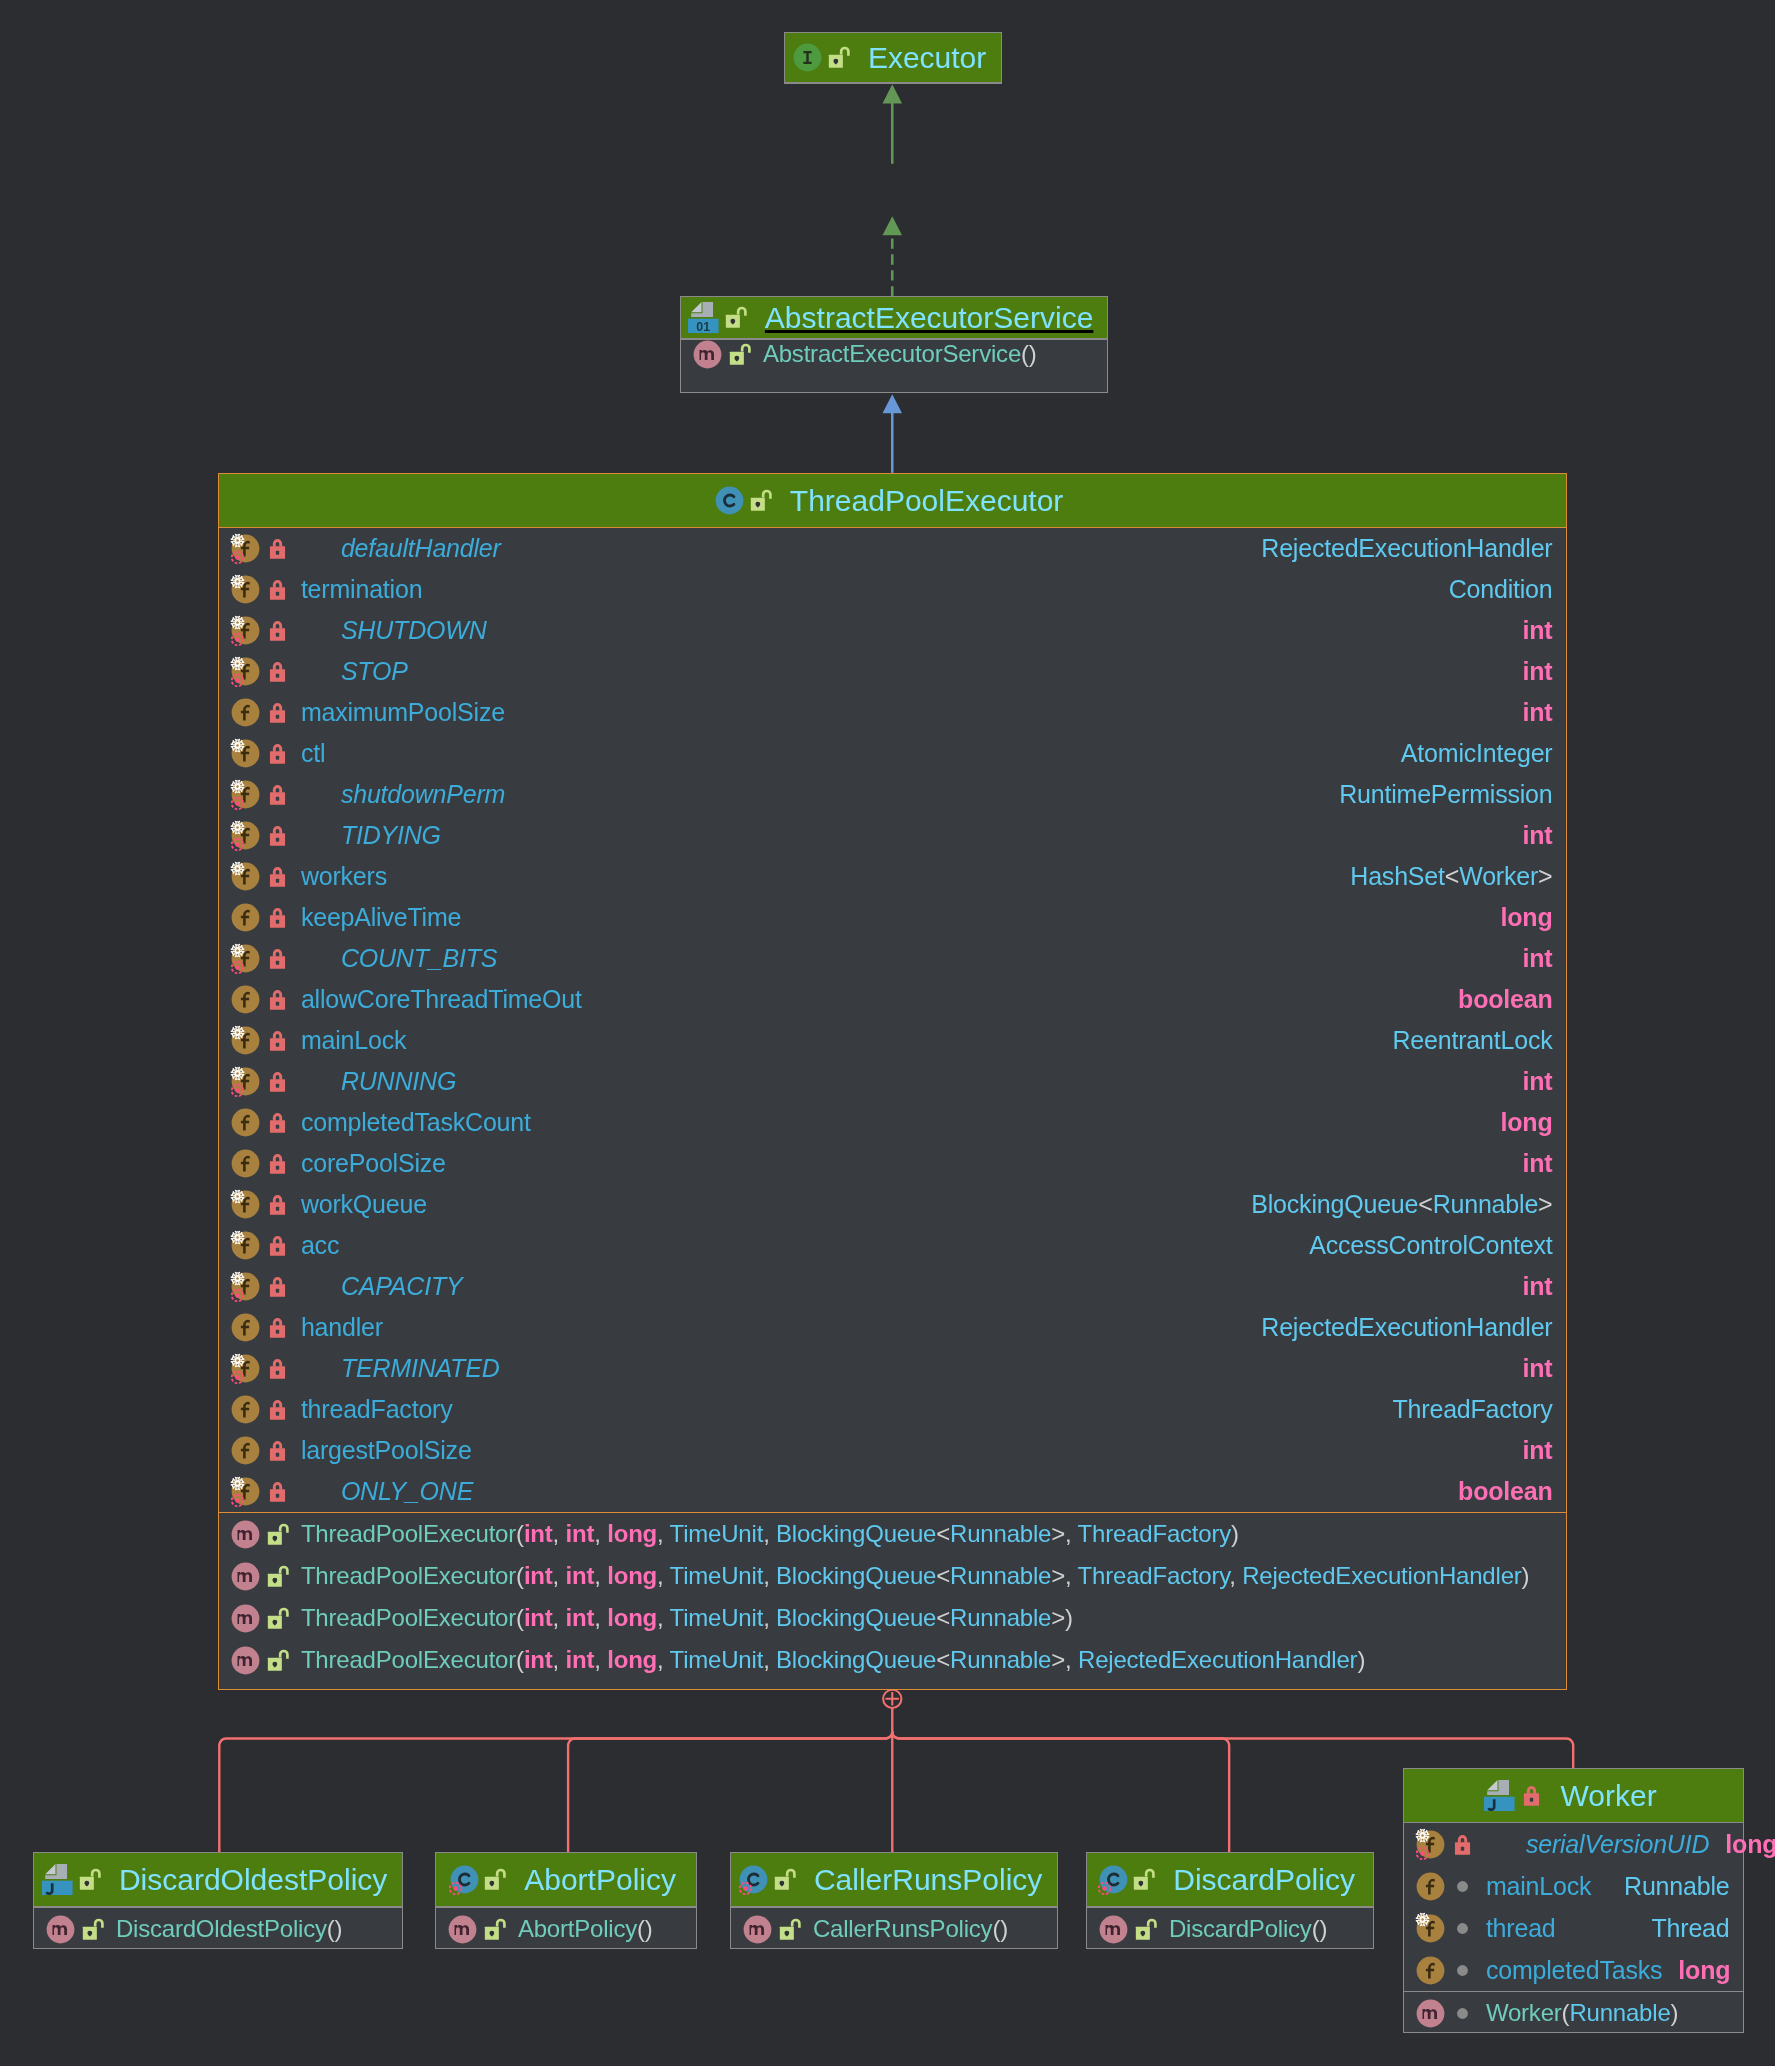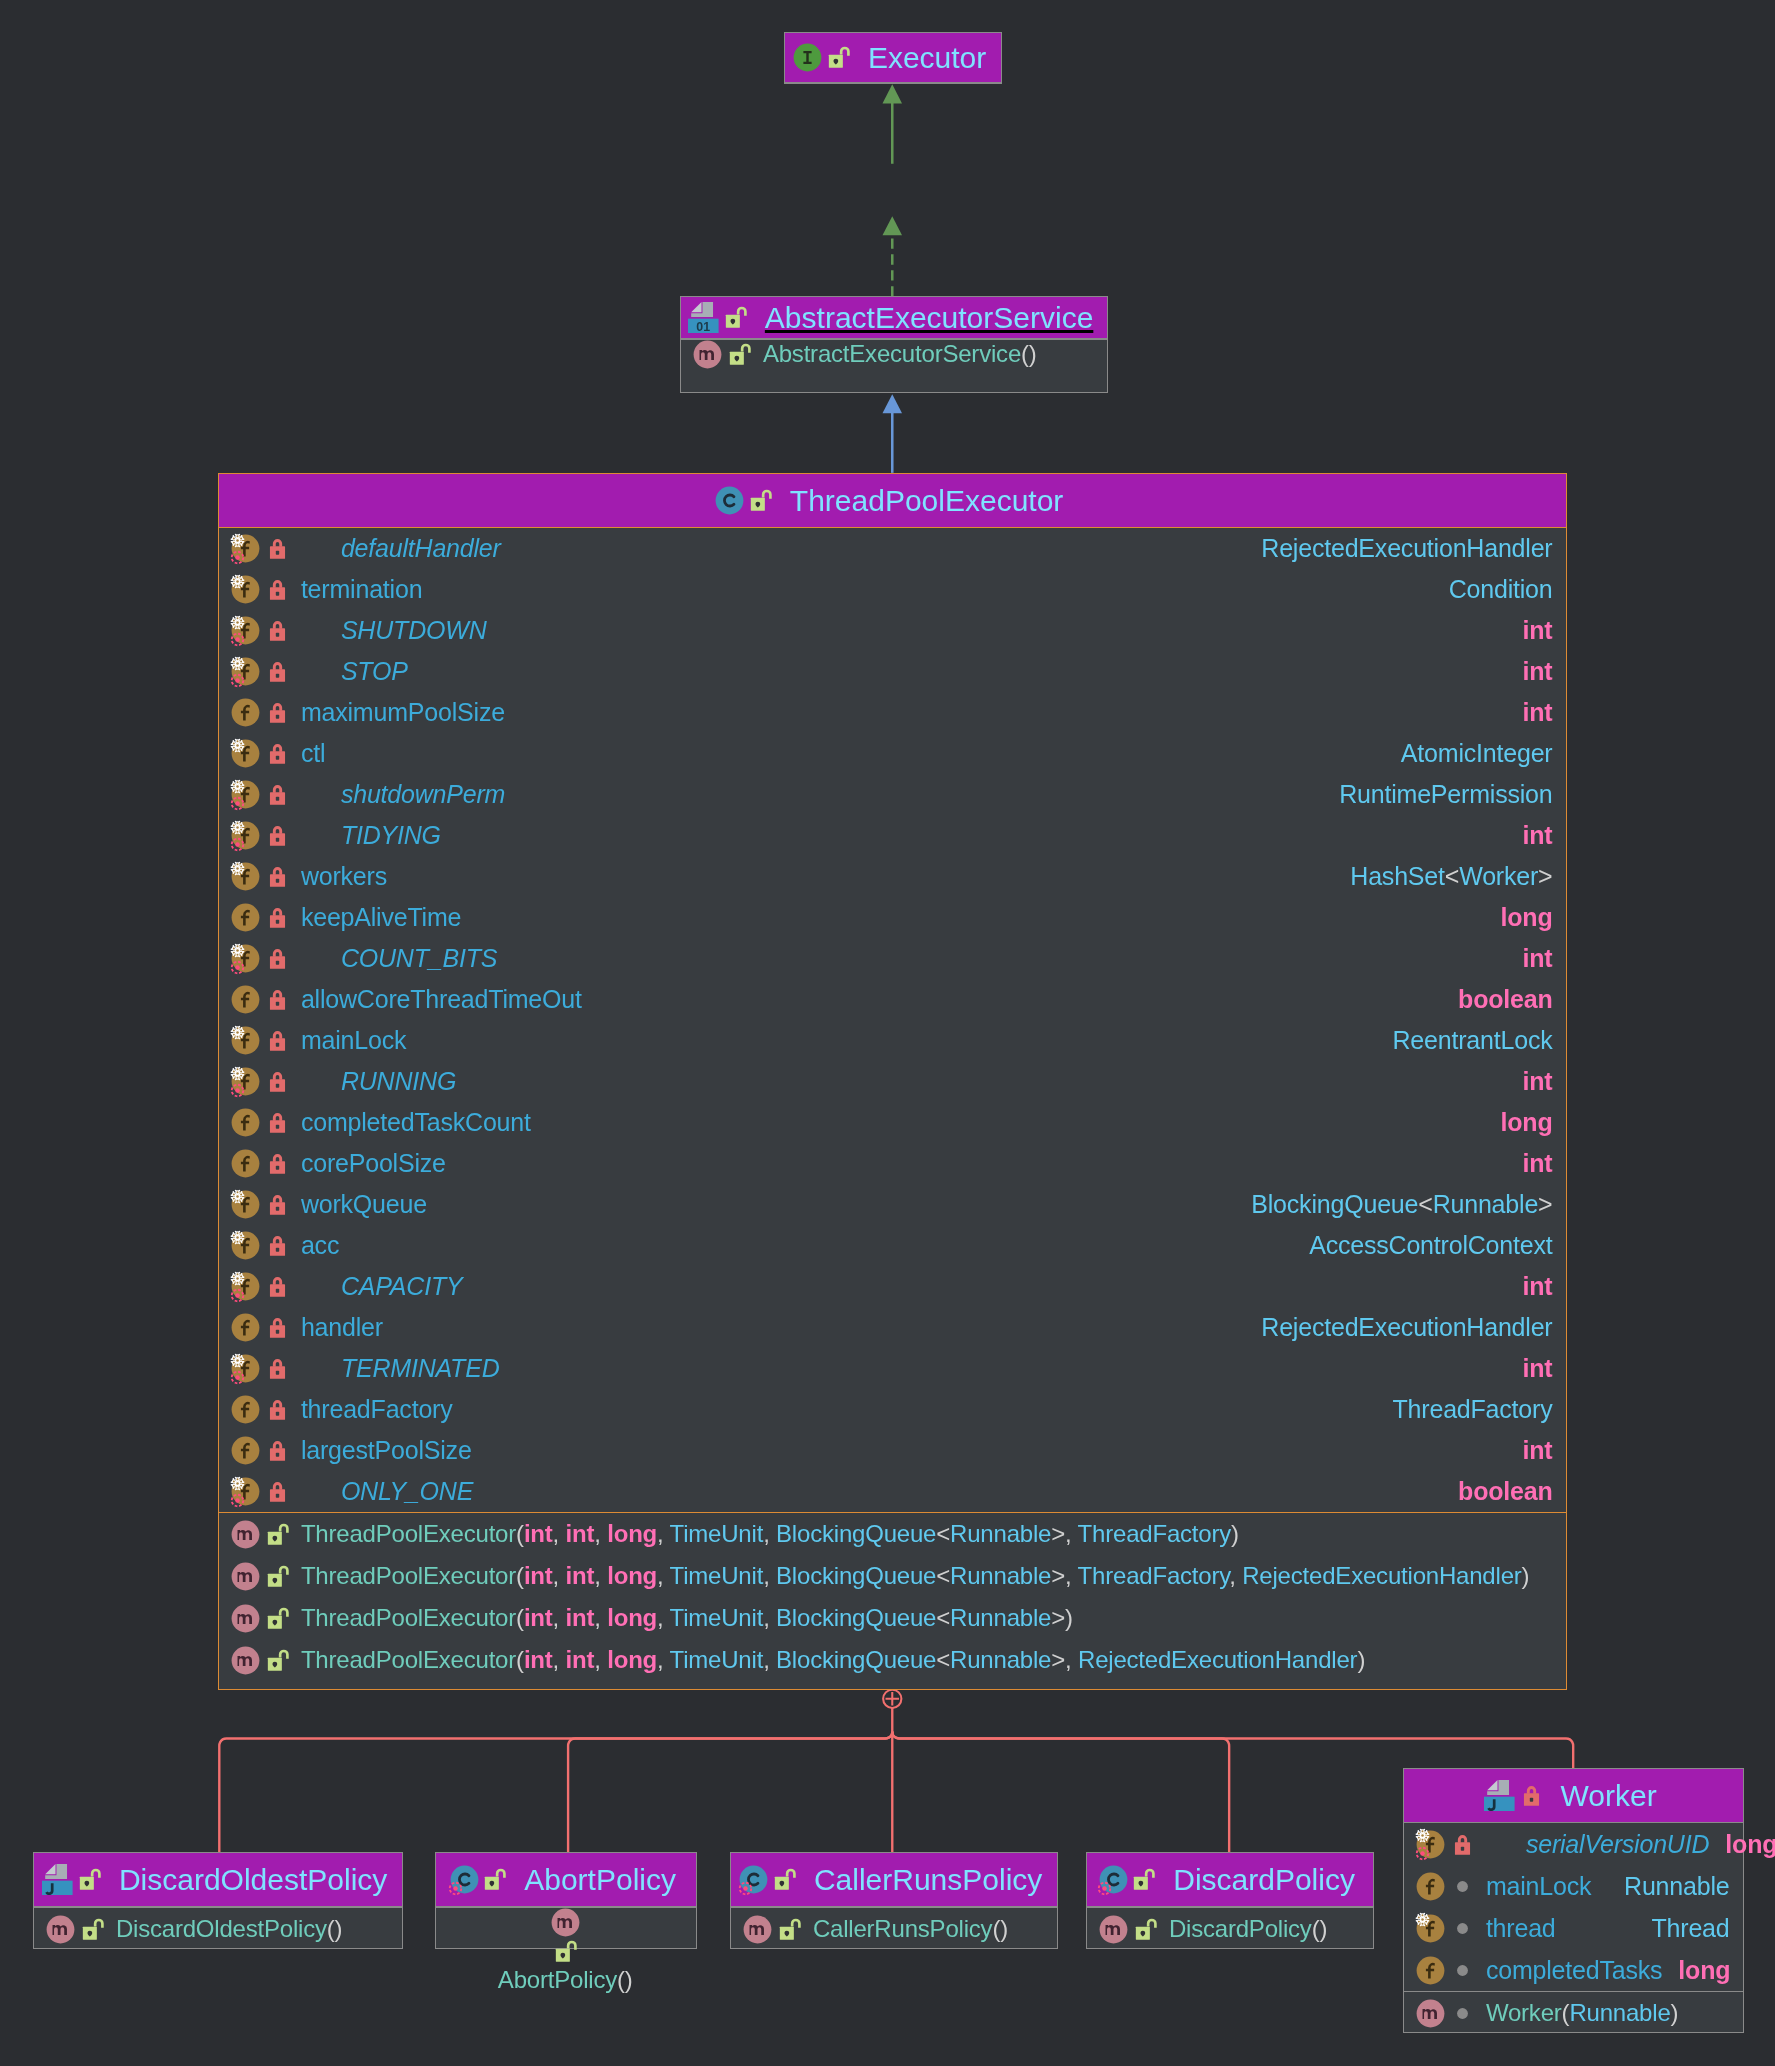--- a/index.html
+++ b/index.html
@@ -7,21 +7,21 @@
 body{width:1775px;height:2066px;background:#2b2d31;font-family:"Liberation Sans",sans-serif;
   overflow:hidden;position:relative;-webkit-font-smoothing:antialiased;}
 #stage{position:absolute;left:0;top:0;width:1775px;height:2066px;}
 svg.edges{position:absolute;left:0;top:0;width:1775px;height:2066px;overflow:visible;}
 
 .node{position:absolute;box-sizing:border-box;background:#383c40;}
 .node.b-grey{border:1.6px solid #8a8a8a;}
 .node.b-orange{border:1.6px solid #dd8b34;}
 
 .nhead{box-sizing:border-box;display:flex;align-items:center;justify-content:center;
-  gap:0px;width:100%;background:#a21caf;padding-right:6.4px;}
+  gap:0px;width:100%;background:#4d7c0f;padding-right:6.4px;}
 .nhead.b-grey{border-bottom:1.6px solid #8a8a8a;}
 .nhead.b-orange{border-bottom:1.6px solid #dd8b34;}
 .ntitle{color:#7fe3ff;white-space:nowrap;}
 
 .sect{box-sizing:border-box;width:100%;}
 .sect.b-grey{border-top:1.6px solid #8a8a8a;}
 .sect.b-orange{border-top:1.6px solid #dd8b34;}
 
 .row{display:flex;align-items:center;box-sizing:border-box;white-space:nowrap;width:100%;letter-spacing:-0.2px;}
 .row .nm{color:#3cacdb;}
@@ -925,21 +925,21 @@
         <span class="gap" style="width:1.6px"></span>
         <span class="ico" style="width:29px;height:29px;"><svg width="100%" height="100%" viewBox="0 0 24 24" shape-rendering="geometricPrecision">
             <path d="M14.2 9.6 V7.1 a3.0 3.0 0 0 1 6.0 0 V10.6" fill="none" stroke="#c3de87" stroke-width="2.2" stroke-linecap="butt"></path>
             <rect x="4.0" y="9.8" width="11.6" height="10.6" rx="0.3" fill="#c3de87"></rect>
             <path d="M9.8 13.1c1.15 0 1.95 0.66 1.95 1.72 0 1.2-0.98 2.18-1.95 2.88 -0.97-0.7-1.95-1.68-1.95-2.88 0-1.06 0.8-1.72 1.95-1.72z" fill="#2f3133"></path>
           </svg></span>
         <span class="gap" style="width:15px"></span>
         <span class="ntitle" style="font-size:30px;line-height:30px;">AbortPolicy</span>
       </div>
       <div class="sect b-grey">
-        <div class="row" style="height:42px;padding:0 13.5px 0 12px;font-size:24px;flex-direction:column;">
+        <div class="row" style="height:42px;padding:0 13.5px 0 12px;font-size:24px;">
           <span class="ico" style="width:29px;height:29px;"><svg width="100%" height="100%" viewBox="0 0 24 24" shape-rendering="geometricPrecision">
               <circle cx="12" cy="12" r="11.5" fill="#c2818e"></circle>
               <path d="M5.4 16.6V8.3h2.2v0.95a2.85 2.85 0 0 1 4.6 0.2a2.95 2.95 0 0 1 5.15 2.05v5.1H15.1V11.7a1.55 1.55 0 1 0-3.1 0v4.9H9.75V11.7a1.55 1.55 0 1 0-3.1 0v4.9z" fill="#402330"></path>
             </svg></span>
           <span class="gap" style="width:3.2px"></span>
           <span class="ico" style="width:29px;height:29px;"><svg width="100%" height="100%" viewBox="0 0 24 24" shape-rendering="geometricPrecision">
               <path d="M14.2 9.6 V7.1 a3.0 3.0 0 0 1 6.0 0 V10.6" fill="none" stroke="#c3de87" stroke-width="2.2" stroke-linecap="butt"></path>
               <rect x="4.0" y="9.8" width="11.6" height="10.6" rx="0.3" fill="#c3de87"></rect>
               <path d="M9.8 13.1c1.15 0 1.95 0.66 1.95 1.72 0 1.2-0.98 2.18-1.95 2.88 -0.97-0.7-1.95-1.68-1.95-2.88 0-1.06 0.8-1.72 1.95-1.72z" fill="#2f3133"></path>
             </svg></span>

